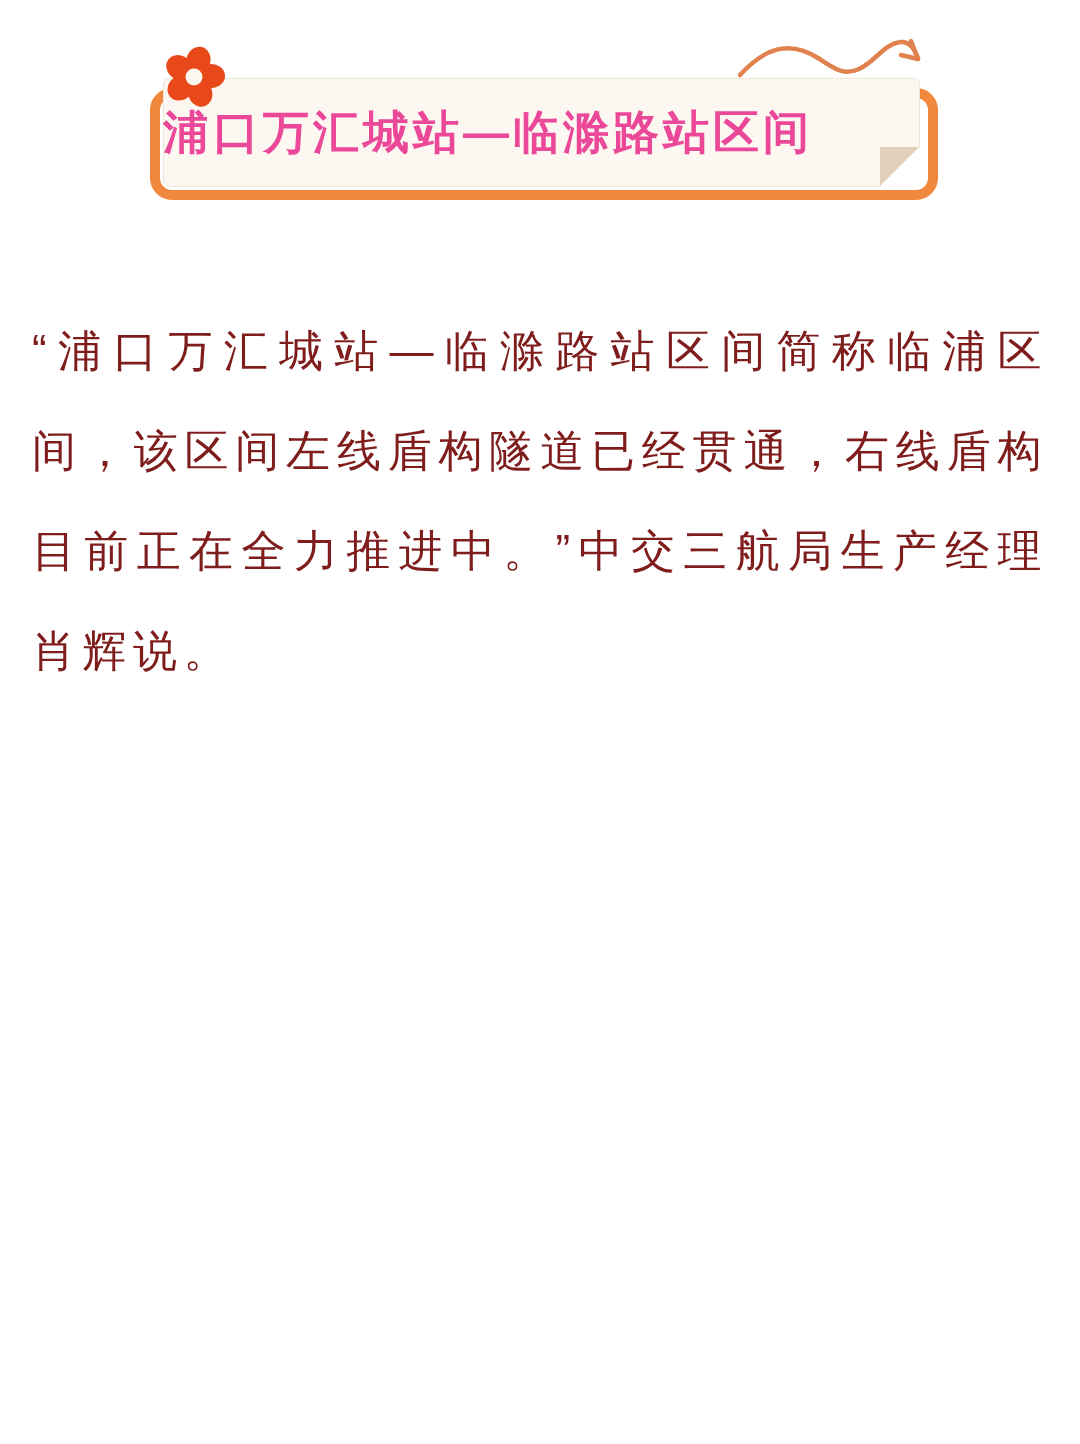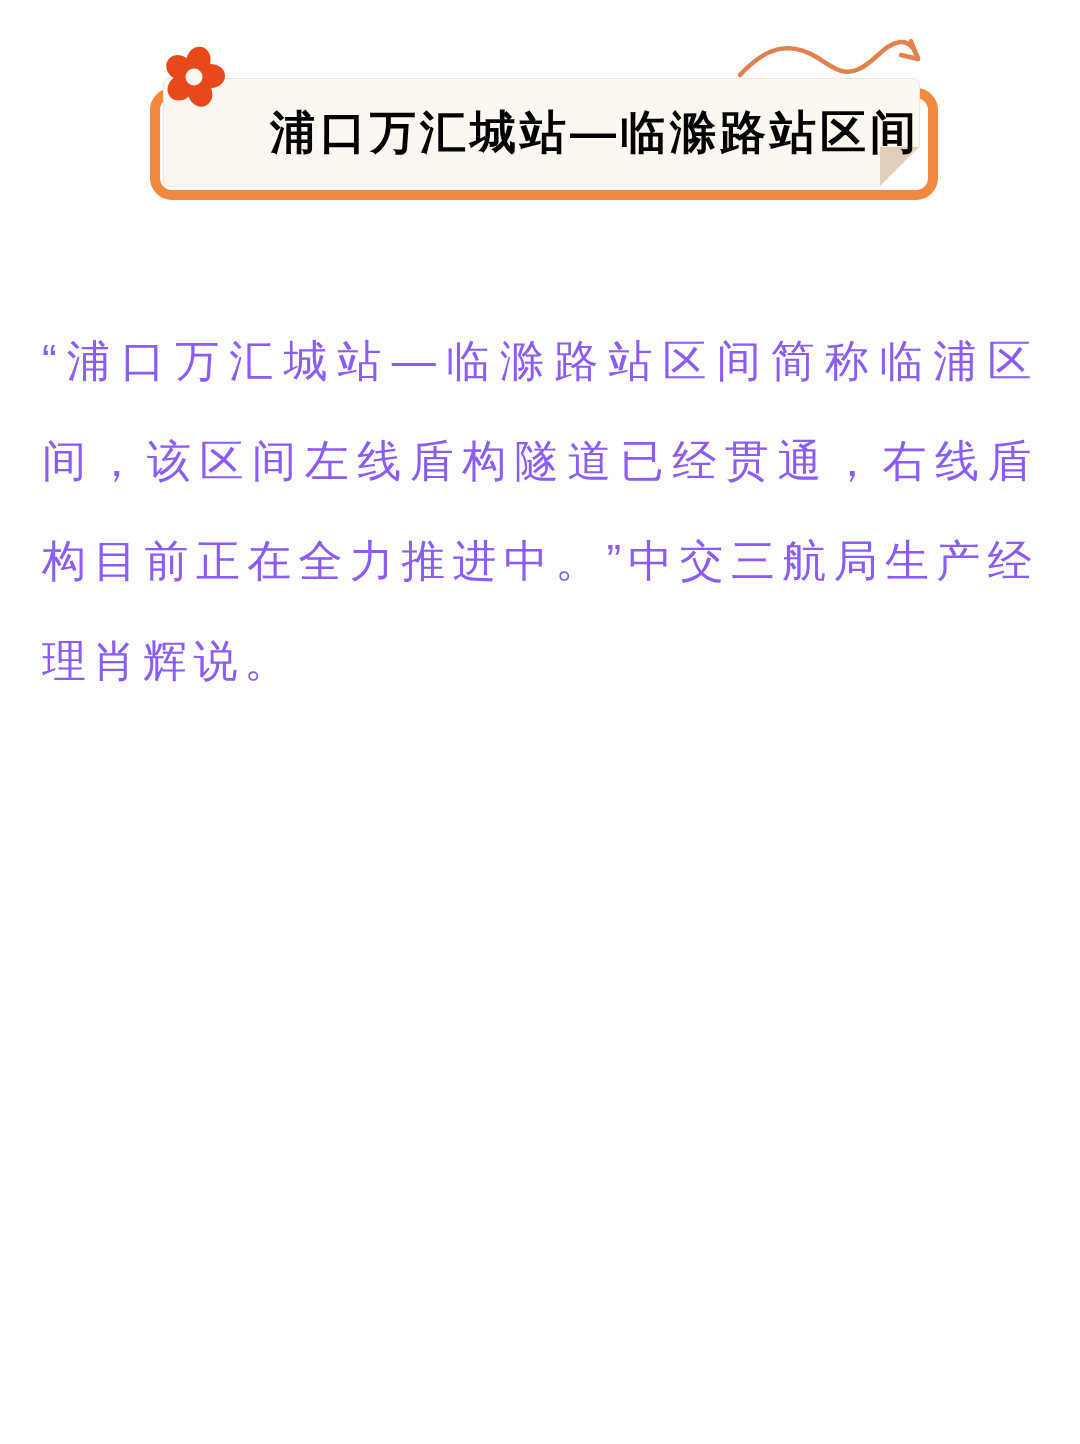--- a/index.html
+++ b/index.html
@@ -60,25 +60,25 @@
     clip-path: polygon(0 0, 100% 0, 0 100%);
     z-index: 3;
   }
   .header-title {
     position: absolute;
     left: 13px;
     top: 33px;
     width: 757px;
     height: 109px;
     line-height: 109px;
-    text-align: right;
+    text-align: left;
     font-size: 46px;
     font-weight: 700;
     letter-spacing: 4px;
-    color: #000000;
+    color: #ec4899;
     z-index: 4;
     white-space: nowrap;
   }
   .flower-icon {
     position: absolute;
     left: 12px;
     top: -2px;
     width: 64px;
     height: 64px;
     z-index: 5;
@@ -92,25 +92,25 @@
     z-index: 5;
   }
   
   .article {
     position: absolute;
     left: 28px;
     top: 297px;
     width: 1024px;
   }
   .article p {
-    margin: 14px;
+    margin: 4px;
     font-size: 44px;
     line-height: 100px;
     letter-spacing: 6.5px;
-    color: #8b5cf6;
+    color: #7f1d1d;
     text-align: justify;
     text-justify: inter-character;
     font-weight: 400;
   }
   .article p + p {
     margin-top: 93px;
   }
 </style>
 </head>
 <body>

